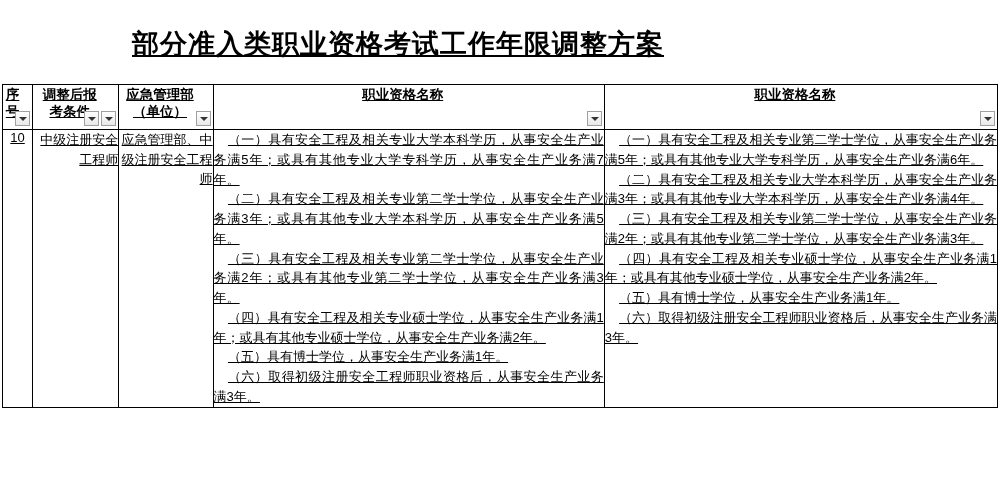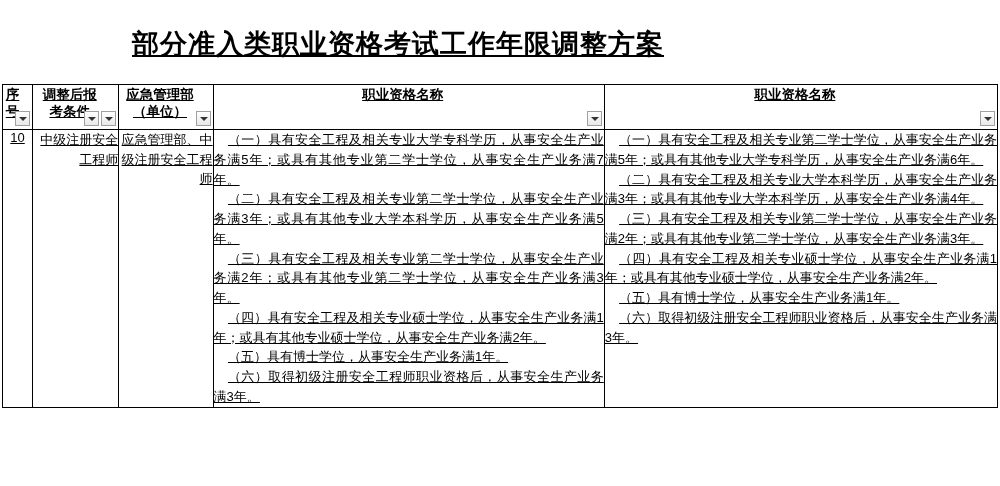--- a/index.html
+++ b/index.html
@@ -152,21 +152,21 @@
           <span class="filter-btn"></span>
         </th>
       </tr>
     </thead>
     <tbody>
       <tr>
         <td class="cell-seq">10</td>
         <td class="cell-mid">中级注册安全工程师</td>
         <td class="cell-mid">应急管理部、中级注册安全工程师</td>
         <td class="cell-text">
-          <p>（一）具有安全工程及相关专业大学专科学历，从事安全生产业务满5年；或具有其他专业第二学士学位，从事安全生产业务满7年。</p>
+          <p>（一）具有安全工程及相关专业大学本科学历，从事安全生产业务满5年；或具有其他专业大学专科学历，从事安全生产业务满7年。</p>
           <p>（二）具有安全工程及相关专业第二学士学位，从事安全生产业务满3年；或具有其他专业大学本科学历，从事安全生产业务满5年。</p>
           <p>（三）具有安全工程及相关专业第二学士学位，从事安全生产业务满2年；或具有其他专业第二学士学位，从事安全生产业务满3年。</p>
           <p>（四）具有安全工程及相关专业硕士学位，从事安全生产业务满1年；或具有其他专业硕士学位，从事安全生产业务满2年。</p>
           <p>（五）具有博士学位，从事安全生产业务满1年。</p>
           <p>（六）取得初级注册安全工程师职业资格后，从事安全生产业务满3年。</p>
         </td>
         <td class="cell-text">
           <p>（一）具有安全工程及相关专业第二学士学位，从事安全生产业务满5年；或具有其他专业大学专科学历，从事安全生产业务满6年。</p>
           <p>（二）具有安全工程及相关专业大学本科学历，从事安全生产业务满3年；或具有其他专业大学本科学历，从事安全生产业务满4年。</p>
           <p>（三）具有安全工程及相关专业第二学士学位，从事安全生产业务满2年；或具有其他专业第二学士学位，从事安全生产业务满3年。</p>

